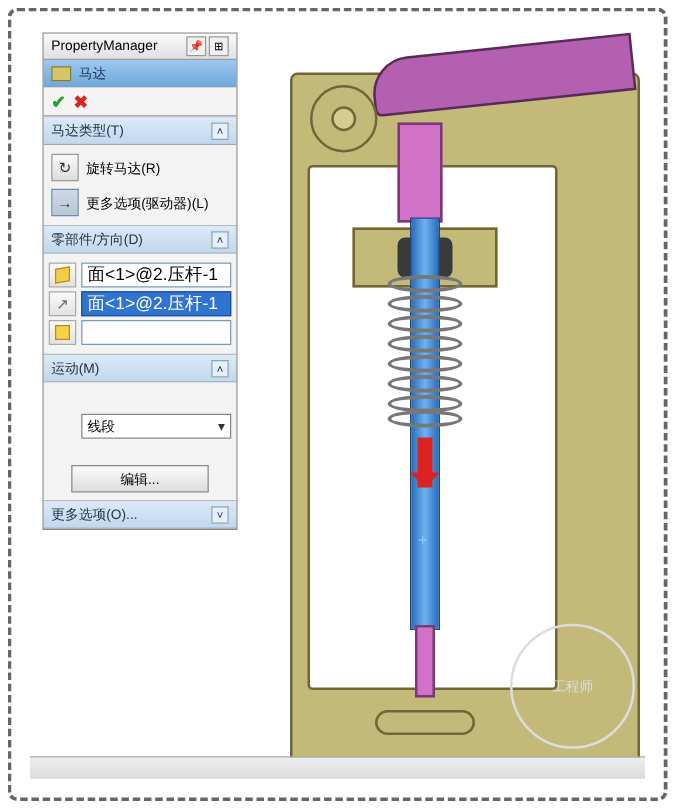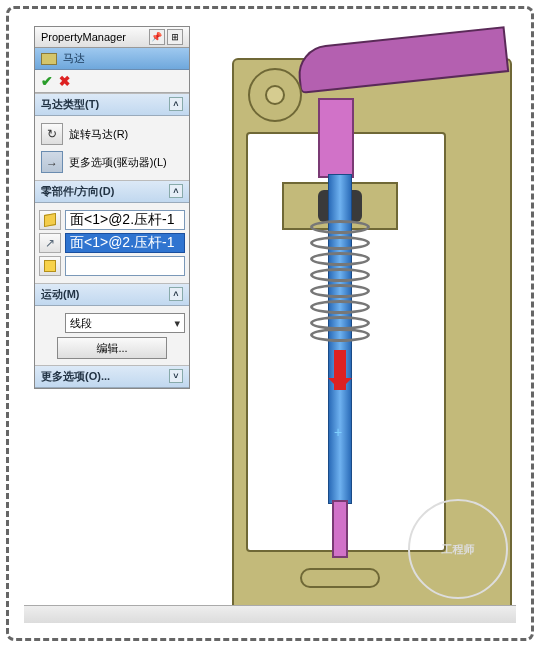--- a/index.html
+++ b/index.html
@@ -9,35 +9,35 @@
 .pm{position:absolute;left:22px;top:14px;width:156px;background:linear-gradient(#f0f0f0,#e6e6e6);border:1px solid #888;z-index:10}
 .pm-title{background:linear-gradient(#fafafa,#e0e0e0);border-bottom:1px solid #999;padding:2px 6px;display:flex;align-items:center;justify-content:space-between}
 .pm-title-actions{display:flex;gap:2px}
 .pm-icon-btn{width:16px;height:16px;display:flex;align-items:center;justify-content:center;border:1px solid #999;background:#f0f0f0;font-size:9px}
 .feat-bar{background:linear-gradient(#9ec8ef,#6fa8dc);border-bottom:1px solid #6a8cb0;padding:3px 6px;display:flex;align-items:center;gap:6px;color:#1a3a5a;font-weight:normal}
 .feat-bar .motor-icon{width:16px;height:12px;background:#d4c56a;border:1px solid #8a7a3a}
 .confirm-bar{padding:3px 6px;display:flex;gap:6px;border-bottom:1px solid #aaa;background:#f4f4f4}
 .ok{color:#2a9d2a;font-weight:bold;font-size:14px}
 .cancel{color:#d22;font-weight:bold;font-size:14px}
 .section{border-top:1px solid #bbb}
-.sec-head{background:linear-gradient(#dce9f7,#c1d8ef);border-bottom:1px solid #9ab;padding:3px 6px;display:flex;justify-content:space-between;align-items:flex-start;font-weight:bold;color:#234}
+.sec-head{background:linear-gradient(#dce9f7,#c1d8ef);border-bottom:1px solid #9ab;padding:3px 6px;display:flex;justify-content:space-between;align-items:center;font-weight:normal;color:#234}
 .chev{width:14px;height:14px;background:#e6eef7;border:1px solid #8aa;display:flex;align-items:center;justify-content:center;font-size:9px}
 .sec-body{background:#f3f3f3;padding:4px 4px}
 .opt-row{display:flex;align-items:center;gap:6px;padding:3px 2px}
 .opt-btn{width:22px;height:22px;background:linear-gradient(#fafafa,#ddd);border:1px solid #999;display:flex;align-items:center;justify-content:center;font-size:12px;color:#333}
 .opt-btn.pressed{background:linear-gradient(#cfd9e6,#b8c6d6);border-color:#6a8cb0}
 .field-row{display:flex;align-items:center;gap:4px;margin:3px 0}
 .field-icon{width:22px;height:20px;border:1px solid #aaa;background:linear-gradient(#fafafa,#e2e2e2);display:flex;align-items:center;justify-content:center}
 .cube{width:12px;height:12px;background:#f3cc4a;border:1px solid #b38f1a;transform:skewY(-10deg)}
 .arrow-diag{font-size:12px;color:#5a6a7a}
 .yellowbox{width:12px;height:12px;background:#f7d24a;border:1px solid #b38f1a}
 .txt{flex:1;height:20px;border:1px solid #7a98b8;background:#fff;padding:0 4px;font-size:14px;display:flex;align-items:center;overflow:hidden;white-space:nowrap}
 .txt.sel{background:#2f74d0;color:#fff;border-color:#1a4f9e}
 .txt.empty{color:#888}
-.sel-wrap{display:flex;align-items:center;gap:4px;margin:3px 0}
+.sel-wrap{display:flex;align-items:center;gap:4px;margin:21px 0}
 .select{flex:1;height:20px;border:1px solid #888;background:#fff;padding:0 18px 0 4px;position:relative;display:flex;align-items:center}
 .select::after{content:"▾";position:absolute;right:4px;color:#333}
 .btn{height:22px;border:1px solid #888;background:linear-gradient(#fafafa,#dedede);padding:0 10px;display:flex;align-items:center;justify-content:center;margin:4px auto 2px;width:110px}
 
 .scene{position:absolute;inset:0}
 .frame-body{position:absolute;left:220px;top:46px;width:280px;height:560px;background:#c3ba7a;border:2px solid #6f6836;border-radius:6px}
 .frame-cut{position:absolute;left:234px;top:120px;width:200px;height:420px;background:#fff;border:2px solid #6f6836;border-radius:4px}
 .pivot{position:absolute;left:236px;top:56px;width:54px;height:54px;background:#c3ba7a;border:2px solid #6f6836;border-radius:50%}
 .pivot-in{position:absolute;left:253px;top:73px;width:20px;height:20px;background:#d6cc90;border:2px solid #6f6836;border-radius:50%}
 .handle{position:absolute;left:286px;top:36px;width:210px;height:46px;background:#b460b0;border:2px solid #5a2a58;border-top-left-radius:30px;border-bottom-left-radius:6px;transform:rotate(-6deg);transform-origin:left center}
@@ -45,21 +45,21 @@
 .screw-plate{position:absolute;left:270px;top:170px;width:116px;height:48px;background:#c3ba7a;border:2px solid #6f6836}
 .screw-hole{position:absolute;left:306px;top:178px;width:44px;height:32px;background:#3a3a3a;border-radius:6px}
 .spring{position:absolute;left:298px;top:208px;width:60px;height:120px}
 .coil{position:absolute;left:0;width:60px;height:14px;border:3px solid #777;border-radius:50%;background:transparent}
 .inner-rod{position:absolute;left:316px;top:162px;width:24px;height:330px;background:linear-gradient(90deg,#2a6bb8,#6fb2f0 50%,#2a6bb8);border:1px solid #1a4a86}
 .arrow-red{position:absolute;left:322px;top:338px;width:12px;height:40px;background:#d22}
 .arrow-red::after{content:"";position:absolute;left:-6px;bottom:-12px;border:12px solid transparent;border-top-color:#d22}
 .cross{position:absolute;left:322px;top:412px;color:#7fd0ff;font-size:14px}
 .lower-pin{position:absolute;left:320px;top:488px;width:16px;height:58px;background:#d172c8;border:2px solid #7a3a74}
 .base-disc{position:absolute;left:288px;top:556px;width:80px;height:20px;background:#c3ba7a;border:2px solid #6f6836;border-radius:10px}
-.watermark{position:absolute;right:20px;bottom:36px;width:100px;height:100px;border:2px solid #ddd;border-radius:50%;display:flex;align-items:center;justify-content:center;color:#ddd;font-size:20px;font-weight:bold}
+.watermark{position:absolute;right:20px;bottom:36px;width:100px;height:100px;border:2px solid #ddd;border-radius:50%;display:flex;align-items:center;justify-content:center;color:#ddd;font-size:20px;font-weight:normal}
 .bottom-bar{position:absolute;left:12px;right:12px;bottom:12px;height:18px;background:linear-gradient(#eee,#dcdcdc);border-top:1px solid #aaa}
 </style>
 </head>
 <body>
 
 <div class="viewport">
   <div class="scene">
     <div class="frame-body"></div>
     <div class="frame-cut"></div>
     <div class="handle"></div>

